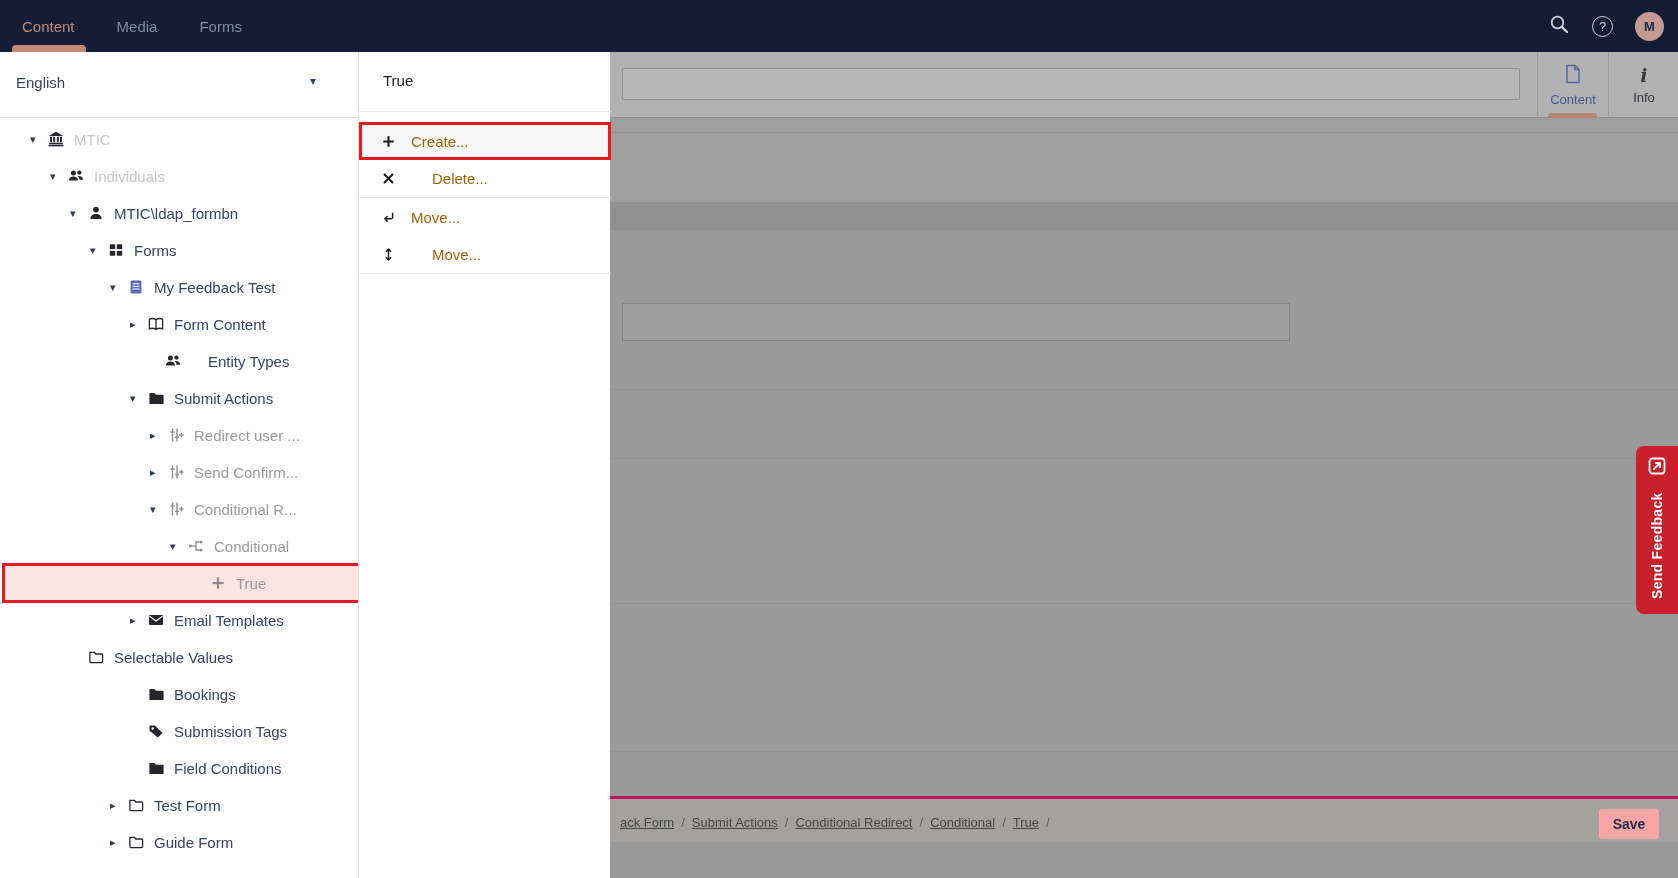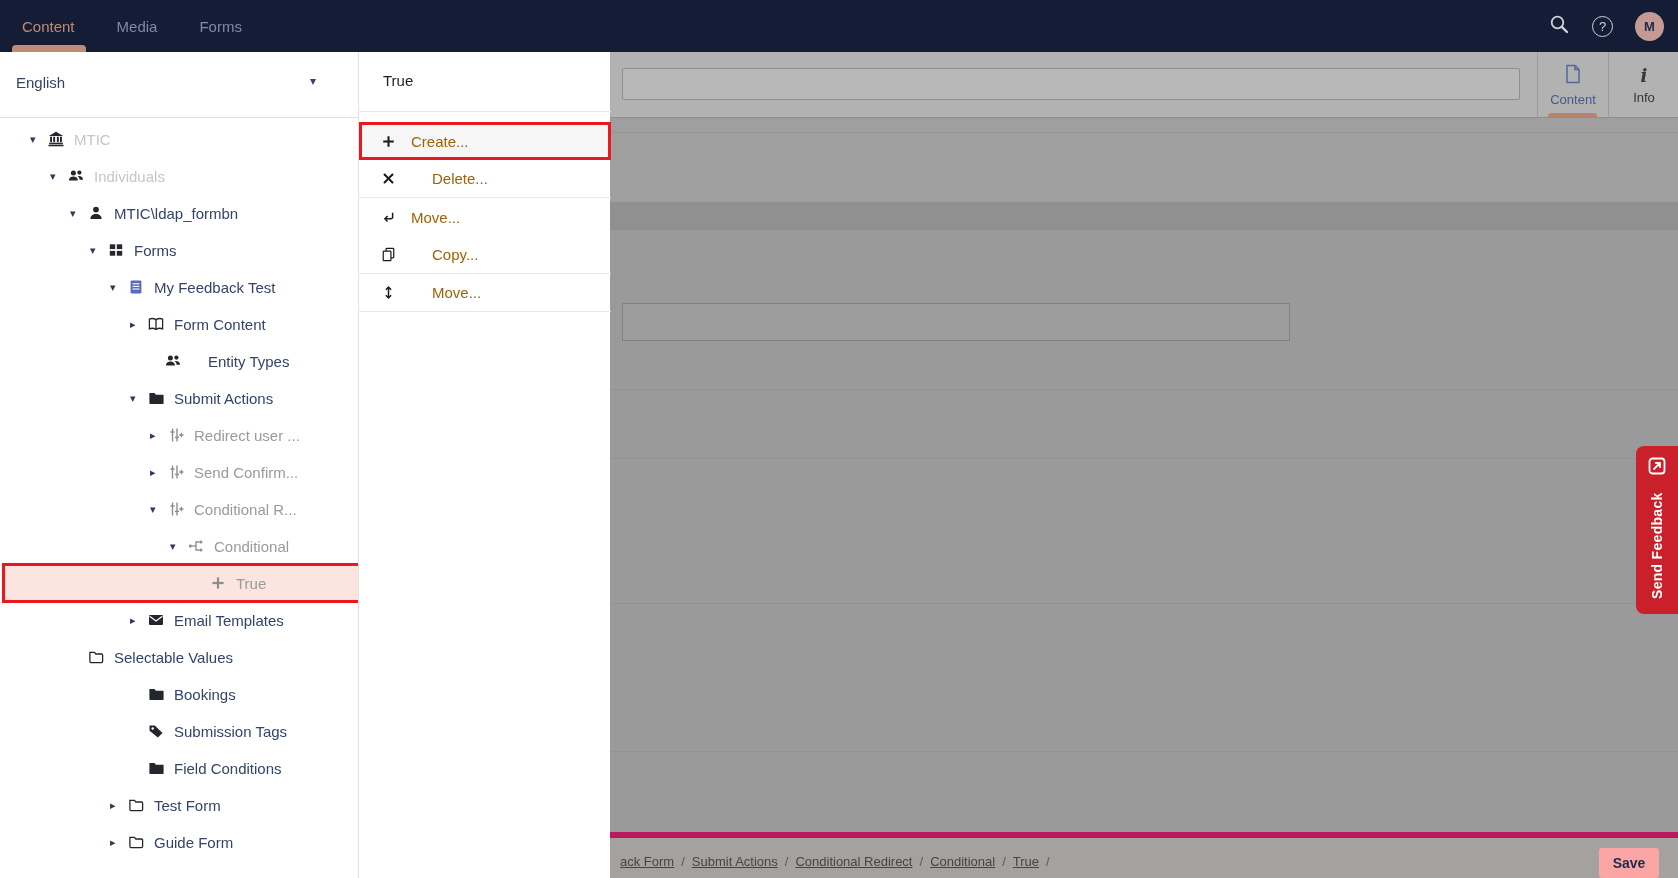--- a/index.html
+++ b/index.html
@@ -32,21 +32,21 @@
   .dim-row1   { position:absolute; left:0; top:66px;  width:1068px; height:84px; background:#9f9f9f; }
   .dim-line1  { position:absolute; left:0; top:80px;  width:1068px; height:1px; background:#949494; }
   .dim-band   { position:absolute; left:0; top:150px; width:1068px; height:28px; background:#909090; }
   .dim-box    { position:absolute; left:12px; top:251px; width:668px; height:38px; background:#9d9d9d; border:1px solid #828282; }
   .dim-line2  { position:absolute; left:0; top:337px; width:1068px; height:1px; background:#929292; }
   .dim-line3  { position:absolute; left:0; top:406px; width:1068px; height:1px; background:#929292; }
   .dim-line4  { position:absolute; left:0; top:551px; width:1068px; height:1px; background:#929292; }
   .dim-line5  { position:absolute; left:0; top:699px; width:1068px; height:1px; background:#929292; }
 
   
-  #footer { position:absolute; left:610px; top:832px; width:1068px; height:46px; background:#a4a29e; border-top:6px solid #be185d; z-index:6; }
+  #footer { position:absolute; left:610px; top:796px; width:1068px; height:46px; background:#a4a29e; border-top:3px solid #be185d; z-index:6; }
   #breadcrumb { position:absolute; left:10px; top:0; height:46px; display:flex; align-items:center; font-size:13px; color:#4b4b4b; }
   .crumb { color:#454545; text-decoration:underline; cursor:pointer; white-space:nowrap; }
   .crumb-sep { margin:0 7px; color:#5a5a5a; }
   #save-btn { position:absolute; right:19px; top:10px; width:60px; height:30px; background:#fca5a5; border:none; border-radius:3px;
               color:#1d2b4e; font-size:14px; font-weight:600; font-family:"Liberation Sans",sans-serif; cursor:pointer; }
 
   
   #tree-panel { position:absolute; left:0; top:52px; width:400px; height:826px; background:#ffffff; border-right:1px solid #e4e4e4; z-index:10; }
   #lang-row { position:absolute; left:0; top:0; width:358px; height:66px; border-bottom:1px solid #e0e0e0; cursor:pointer; }
   #lang-label { position:absolute; left:16px; top:22px; font-size:15px; color:#33436a; }
@@ -433,29 +433,20 @@
             <svg viewBox="0 0 16 16" fill="none">
               <path stroke="currentColor" stroke-width="1.6" d="M12.4 2.8v4.9a1.6 1.6 0 0 1-1.6 1.6H4.2"></path>
               <path stroke="currentColor" stroke-width="1.6" stroke-linejoin="round" d="M7 6.4 4.1 9.3 7 12.2"></path>
             </svg>
           </span>
           <span>Move...</span>
         </div>
         <div class="menu-item divider-after">
           <span class="menu-icon">
             <svg viewBox="0 0 16 16" fill="none">
-              <rect x="5.4" y="1.4" width="8.2" height="10.2" rx="0.8" stroke="currentColor" stroke-width="1.3"></rect>
-              <rect x="2.4" y="4.4" width="8.2" height="10.2" rx="0.8" fill="#ffffff" stroke="currentColor" stroke-width="1.3"></rect>
-            </svg>
-          </span>
-          <span>Copy...</span>
-        </div>
-        <div class="menu-item divider-after">
-          <span class="menu-icon">
-            <svg viewBox="0 0 16 16" fill="none">
               <g stroke="currentColor" stroke-width="1.6" stroke-linejoin="round">
                 <line x1="8" y1="2.6" x2="8" y2="13.4"></line>
                 <path d="M5.2 5 8 2.2 10.8 5"></path>
                 <path d="M5.2 11 8 13.8 10.8 11"></path>
               </g>
             </svg>
           </span>
           <span>Move...</span>
         </div>
       </div>

